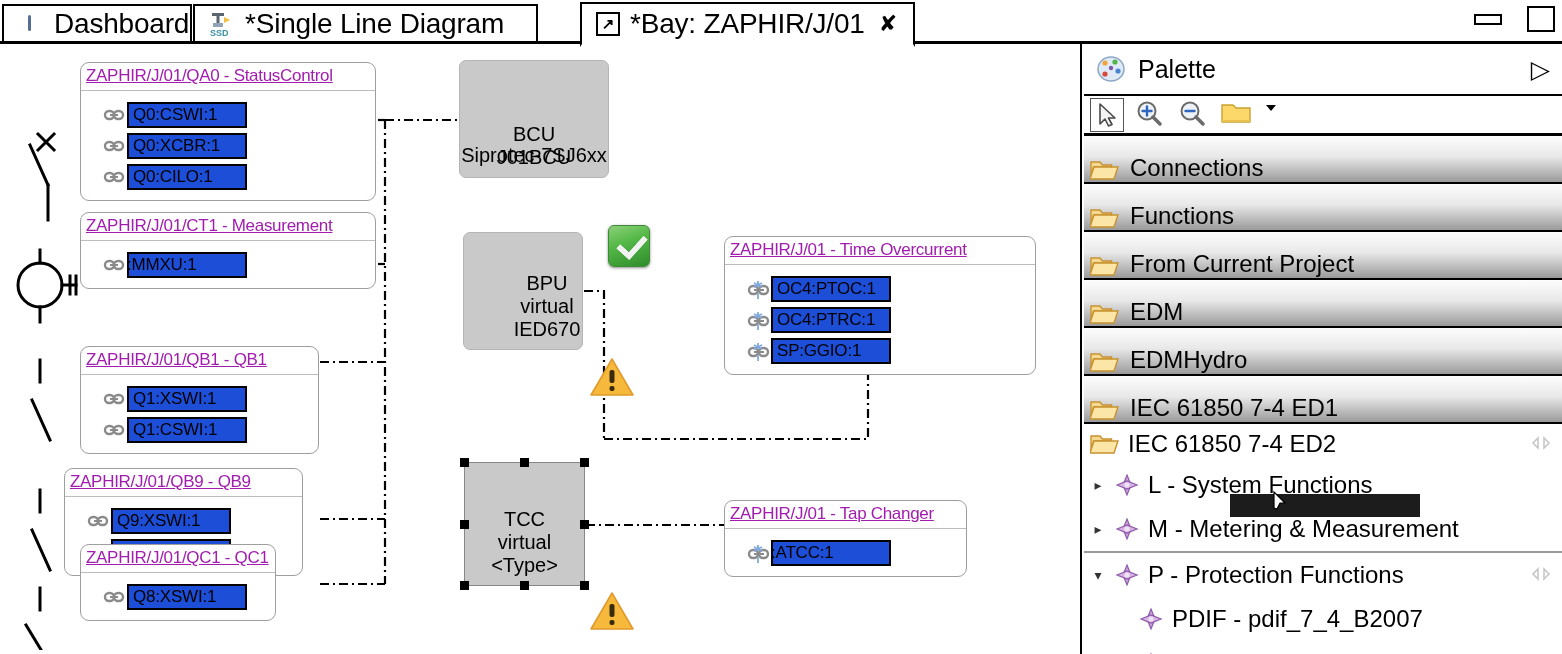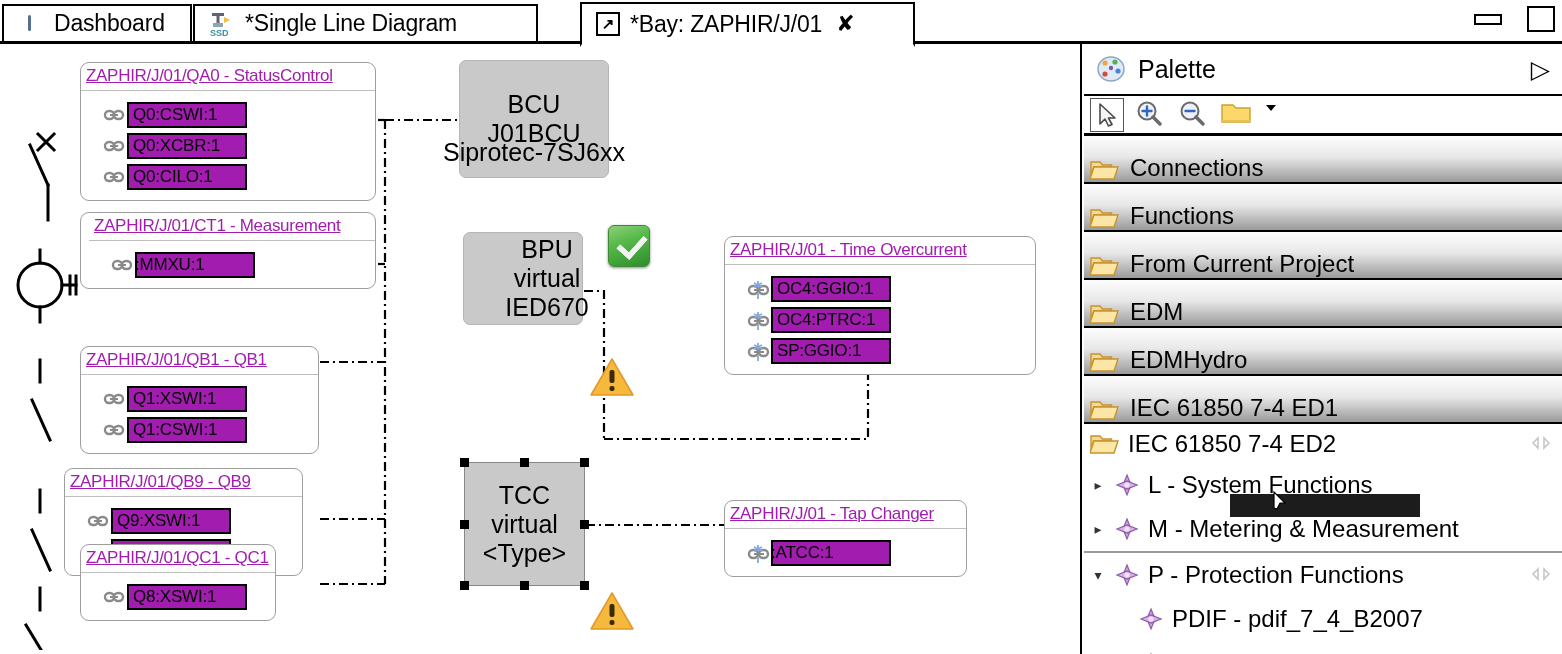--- a/index.html
+++ b/index.html
@@ -18,21 +18,21 @@
   }
   .tab {
     position:absolute; top:2px; height:40px;
     display:flex; align-items:center; gap:10px;
     padding:0 14px; background:#fff;
     border:2px solid #000; border-bottom:none;
     font-size:23px; color:#000; white-space:nowrap;
   }
   .tab.inactive { top:4px; height:40px; border-bottom:3px solid #000; }
   .tab.active { z-index:5; border-bottom:3px solid #fff; top:2px; height:45px; }
-  .tab-label { font-size:23px; letter-spacing:-.2px; }
+  .tab-label { font-size:28px; letter-spacing:-.2px; }
   .tab-ico { width:26px; height:26px; flex:none; position:relative; }
 
   
   .ico-globe {
     border-radius:50%;
     background: radial-gradient(circle at 38% 30%, #cfe2f7 0%, #7fa9df 45%, #3b6ca8 100%);
     box-shadow: inset 0 0 0 1px #43679a;
     width:24px;height:24px;
   }
   .ico-globe::after{
@@ -68,34 +68,34 @@
   }
   .lngroup .hdr {
     font-size:17px; color:#a21caf; padding:3px 2px 4px 5px;
     border-bottom:1.5px solid #bdbdbd; white-space:nowrap; overflow:hidden;
     letter-spacing:-.3px;
     text-decoration:underline;
   }
   .lngroup .body { padding:8px 0 8px 0; }
   .lnrow { display:flex; align-items:center; gap:2px; padding:2.5px 0 2.5px 22px; }
   .lnchip {
-    background:#a21caf; border:2.5px solid #000; color:#000;
+    background:#1d4ed8; border:2.5px solid #000; color:#000;
     font-size:17px; line-height:19px; padding:1px 4px 2px 4px;
     white-space:nowrap; letter-spacing:-.2px; min-width:120px;
   }
   .lnchip.clip { text-indent:-6px; overflow:hidden; }
 
   
   .ico-link { width:22px; height:18px; flex:none; position:relative; }
 
   
   .iedbox {
     position:absolute; background:#c9c9c9; border:1px solid #b5b5b5; border-radius:7px;
-    display:flex; flex-direction:column; justify-content:center; align-items:center;
-    font-size:25px; color:#000; text-align:center; padding:8px 0;
+    display:flex; flex-direction:column; justify-content:flex-end; align-items:center;
+    font-size:20px; color:#000; text-align:center; padding:8px 0;
   }
   .iedbox .l { white-space:nowrap; }
   .iedbox.selected { border-radius:0; border:1px solid #888; }
   .handle { position:absolute; width:9px; height:9px; background:#000; }
 
   
   .ico-ok {
     position:absolute; width:42px; height:42px; border-radius:6px;
     background:linear-gradient(160deg,#8dd07a 0%,#55b948 40%,#2f8c2c 100%);
     border:1px solid #3f8a35; box-shadow:0 1px 3px rgba(0,0,0,.45);
@@ -268,21 +268,21 @@
                   <rect x="11" y="5" width="9" height="8" rx="4"></rect>
                   <path d="M7 9 h8" stroke-width="2"></path>
                 </g>
               </svg>
           </span>
           <span class="lnchip">Q0:CILO:1</span>
         </div>
       </div>
     </div>
 
-    <div class="lngroup" style="left:80px;top:168px;width:296px;padding-left:8px;">
+    <div class="lngroup" style="left:80px;top:168px;width:296px;">
       <div class="hdr">ZAPHIR/J/01/CT1 - Measurement</div>
       <div class="body">
         <div class="lnrow">
           <span class="ico-link">
             <svg width="22" height="18" viewBox="0 0 22 18">
                 <g fill="none" stroke="#8a8a8a" stroke-width="2.4">
                   <rect x="2" y="5" width="9" height="8" rx="4"></rect>
                   <rect x="11" y="5" width="9" height="8" rx="4"></rect>
                   <path d="M7 9 h8" stroke-width="2"></path>
                 </g>
@@ -383,21 +383,21 @@
                   <path d="M7 10 h10" stroke-width="2"></path>
                 </g>
               <g stroke="#7fa8df" stroke-width="1.8">
                   <path d="M11 1 v6"></path>
                   <path d="M11 13 v6"></path>
                   <path d="M7 3 l8 4"></path>
                   <path d="M7 7 l8 -4"></path>
                 </g>
             </svg>
           </span>
-          <span class="lnchip">OC4:GGIO:1</span>
+          <span class="lnchip">OC4:PTOC:1</span>
         </div>
         <div class="lnrow">
           <span class="ico-link">
             <svg width="24" height="20" viewBox="0 0 24 20">
               <g fill="none" stroke="#8a8a8a" stroke-width="2.4">
                   <rect x="2" y="6" width="9" height="8" rx="4"></rect>
                   <rect x="12" y="6" width="9" height="8" rx="4"></rect>
                   <path d="M7 10 h10" stroke-width="2"></path>
                 </g>
               <g stroke="#7fa8df" stroke-width="1.8">
@@ -455,21 +455,21 @@
       </div>
     </div>
 
     <div class="iedbox" style="left:459px;top:16px;width:150px;height:118px;">
       <span class="l">BCU</span>
       <span class="l">J01BCU</span>
       <span class="l" style="position:absolute;bottom:10px;left:50%;transform:translateX(-50%);">Siprotec-7SJ6xx</span>
     </div>
     <div class="ico-ok" style="left:608px;top:181px;"></div>
 
-    <div class="iedbox" style="left:463px;top:188px;width:120px;height:93px;padding-left:48px;">
+    <div class="iedbox" style="left:463px;top:188px;width:120px;height:118px;padding-left:48px;">
       <span class="l">BPU</span>
       <span class="l">virtual</span>
       <span class="l">IED670</span>
     </div>
     <div class="ico-warn" style="left:589px;top:312px;">
       <svg width="46" height="42" viewBox="0 0 46 42">
         <path d="M23 3 L44 39 L2 39 Z" fill="#f6b93b" stroke="#e0982a" stroke-width="1.5" stroke-linejoin="round"></path>
         <rect x="20.5" y="14" width="5" height="13" rx="2" fill="#3a2a06"></rect>
         <rect x="20.5" y="30" width="5" height="5" rx="2" fill="#3a2a06"></rect>
       </svg>

